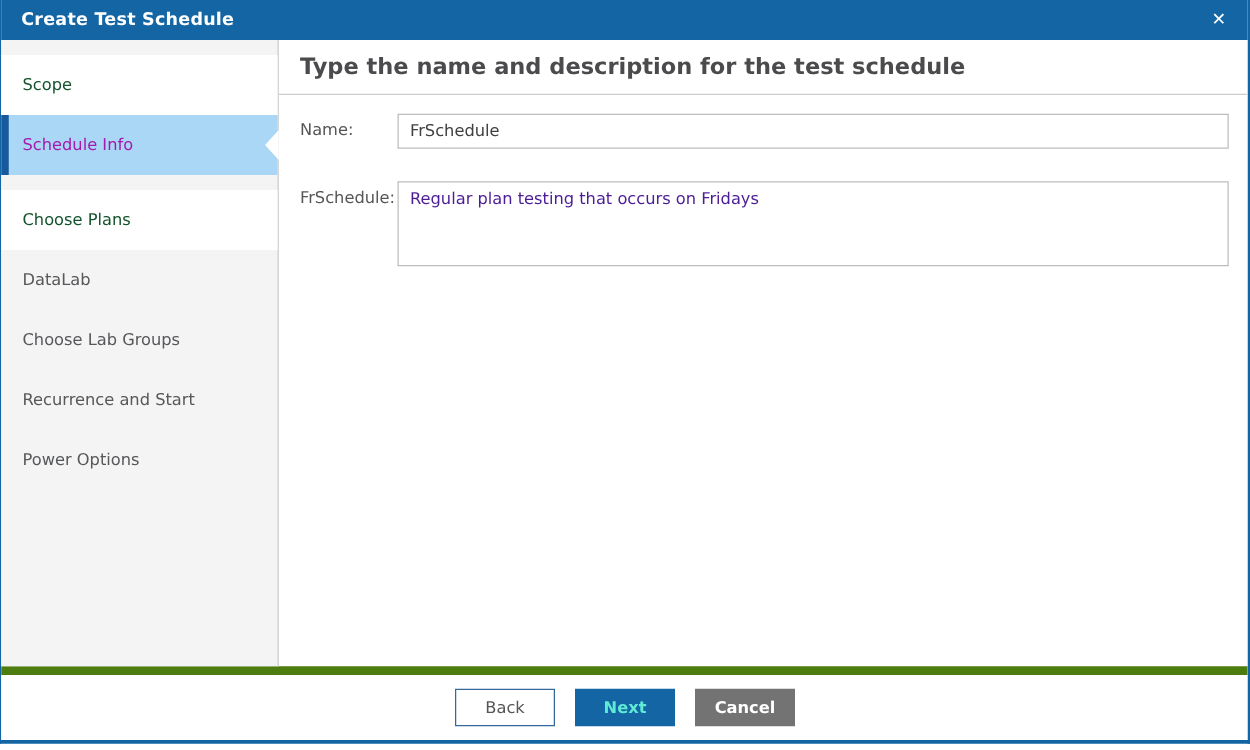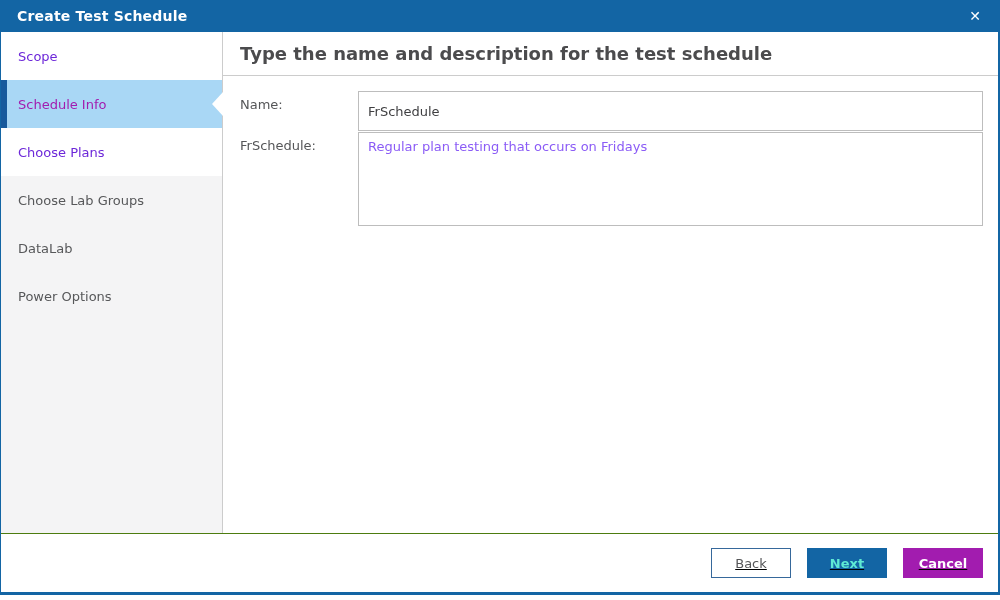--- a/index.html
+++ b/index.html
@@ -29,72 +29,71 @@
   .main { flex:1 1 auto; display:flex; min-height:0; }
 
   .sidebar {
     width:222px; flex:0 0 222px; background:#f4f4f5;
     border-right:1px solid #cccccc; position:relative;
   }
   .step {
     height:48px; display:flex; align-items:center; padding-left:17px;
     font-size:13px; position:relative; cursor:default;
   }
-  .step.enabled  { background:#ffffff; color:#6d28d9; cursor:pointer; }
+  .step.enabled  { background:#ffffff; color:#14532d; cursor:pointer;margin-top:12px; }
   .step.disabled { color:#57585a; }
   .step.selected { background:#a9d7f5; color:#a21caf; }
   .step.selected::before {
     content:""; position:absolute; left:0; top:0; bottom:0; width:6px;
     background:#17599c;
   }
   .step.selected::after {
     content:""; position:absolute; right:-1px; top:50%; margin-top:-12px;
     width:0; height:0; z-index:2;
     border-top:12px solid transparent; border-bottom:12px solid transparent;
     border-right:11px solid #ffffff;
   }
 
   .content { flex:1 1 auto; background:#fff; display:flex; flex-direction:column; }
   .content-header {
     height:44px; flex:0 0 44px; display:flex; align-items:center;
     padding-left:17px; border-bottom:1px solid #cccccc;
     font-size:18px; font-weight:700; color:#4b4b4d;
   }
   .form { padding:15px 15px 0 17px; }
-  .form-row { display:flex; margin-bottom:1px;gap:40px; }
+  .form-row { display:flex; margin-bottom:26px; }
   .form-label {
     flex:0 0 78px; font-size:13px; color:#555658; padding-top:6px;
   }
   .text-input {
-    flex:1 1 auto; height:40px; border:1px solid #bdbdbd; background:#fff;
+    flex:1 1 auto; height:28px; border:1px solid #bdbdbd; background:#fff;
     font-family:"DejaVu Sans","Liberation Sans",sans-serif;
     font-size:13px; color:#3f3f41; padding:0 9px; outline:none;
   }
   .text-area {
-    flex:1 1 auto; height:94px; border:1px solid #bdbdbd; background:#fff;
+    flex:1 1 auto; height:68px; border:1px solid #bdbdbd; background:#fff;
     font-family:"DejaVu Sans","Liberation Sans",sans-serif;
-    font-size:13px; color:#8b5cf6; padding:6px 9px; resize:none; outline:none;
+    font-size:13px; color:#4c1d95; padding:6px 9px; resize:none; outline:none;
   }
 
   
   .footer {
-    flex:0 0 59px; border-top:1px solid #4d7c0f; background:#fff;
-    display:flex; align-items:center; justify-content:flex-end;
+    flex:0 0 59px; border-top:7px solid #4d7c0f; background:#fff;
+    display:flex; align-items:center; justify-content:center;
     padding-right:15px;
-    text-decoration:underline;
   }
   .btn {
     width:80px; height:30px; margin-left:16px; font-size:13px;
     display:flex; align-items:center; justify-content:center;
     cursor:pointer; user-select:none;
     font-family:"DejaVu Sans","Liberation Sans",sans-serif;
   }
   .btn-back   { background:#ffffff; color:#555658; border:1px solid #36689b; }
   .btn-next   { background:#1365a4; color:#5eead4; border:none; font-weight:700; }
-  .btn-cancel { background:#a21caf; color:#ffffff; border:none; font-weight:700; }
+  .btn-cancel { background:#737373; color:#ffffff; border:none; font-weight:700; }
 </style>
 </head>
 <body>
 
 <div class="window">
 
   <div class="titlebar">
     <span class="title">Create Test Schedule</span>
     <span class="close-btn">✕</span>
   </div>
@@ -105,24 +104,27 @@
       <div class="step enabled">
         <span>Scope</span>
       </div>
       <div class="step selected">
         <span>Schedule Info</span>
       </div>
       <div class="step enabled">
         <span>Choose Plans</span>
       </div>
       <div class="step disabled">
+        <span>DataLab</span>
+      </div>
+      <div class="step disabled">
         <span>Choose Lab Groups</span>
       </div>
       <div class="step disabled">
-        <span>DataLab</span>
+        <span>Recurrence and Start</span>
       </div>
       <div class="step disabled">
         <span>Power Options</span>
       </div>
     </div>
 
     <div class="content">
       <div class="content-header">Type the name and description for the test schedule</div>
 
       <div class="form">

